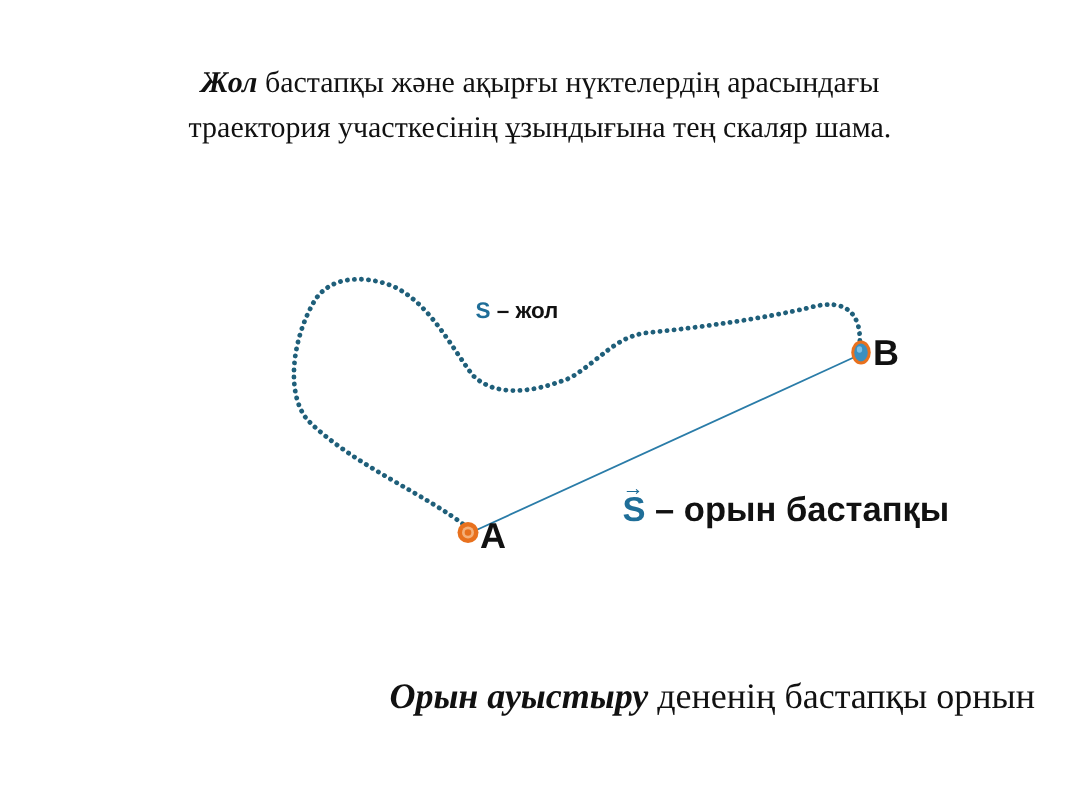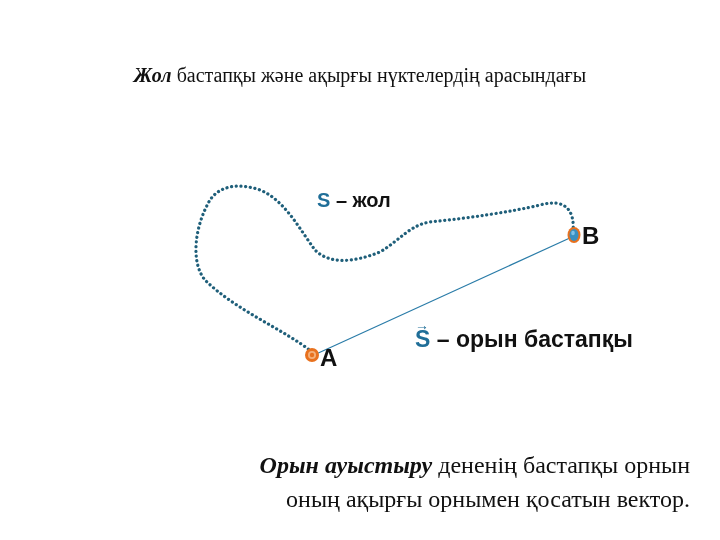--- a/index.html
+++ b/index.html
@@ -16,21 +16,20 @@
     .top-text {
       position: absolute;
       left: 40px;
       width: 640px;
       top: 40px;
       text-align: center;
       font-family: "Liberation Serif", "DejaVu Serif", serif;
       font-size: 20px;
       line-height: 30px;
       color: #111;
-      margin-top: 20px;
     }
     .top-text .line { display: block; white-space: nowrap; }
     .top-text .term {
       font-weight: bold;
       font-style: italic;
     }
     .bottom-text {
       position: absolute;
       left: 130px;
       width: 560px;
@@ -54,21 +53,21 @@
       height: 540px;
     }
     .lbl {
       position: absolute;
       font-family: "Liberation Sans", "DejaVu Sans", sans-serif;
       font-weight: bold;
       color: #111;
       white-space: nowrap;
     }
     .lbl .sym { color: #1f6e98; }
-    .lbl-path { left: 317px; top: 189px; font-size: 20px; }
+    .lbl-path { left: 317px; top: 199px; font-size: 15px; }
     .lbl-disp { left: 415px; top: 326px; font-size: 23px; }
     .lbl-disp .vec {
       position: relative;
       display: inline-block;
     }
     .lbl-disp .vec .arrow {
       position: absolute;
       left: 0;
       top: -8px;
       font-size: 14px;
@@ -83,20 +82,21 @@
       color: #111;
     }
     .pt-a { left: 320px; top: 344px; }
     .pt-b { left: 582px; top: 222px; }
   </style>
 </head>
 <body>
 
 <div class="top-text">
   <span class="line"><span class="term">Жол</span><span> бастапқы және ақырғы нүктелердің арасындағы</span></span>
+  <span class="line">траектория участкесінің ұзындығына тең скаляр шама.</span>
 </div>
 
 <svg class="diagram" width="720" height="540" viewBox="0 0 720 540">
 
   <line x1="314" y1="355" x2="572" y2="237" stroke="#2a7ca8" stroke-width="1.2"></line>
 
   <path d="M 312 352
            C 285 330, 235 310, 205 280
            C 190 262, 195 225, 210 200
            C 220 185, 240 183, 260 190
@@ -125,14 +125,13 @@
 
 <div class="lbl lbl-disp">
   <span class="sym vec"><span class="arrow">→</span><span>S</span></span><span> – орын бастапқы</span>
 </div>
 
 <div class="pt-label pt-a">A</div>
 <div class="pt-label pt-b">B</div>
 
 <div class="bottom-text">
   <span class="line"><span class="term">Орын ауыстыру</span><span> дененің бастапқы орнын</span></span>
-  <span class="line">оның ақырғы орнымен қосатын вектор.</span>
 </div>
 
 </body></html>

